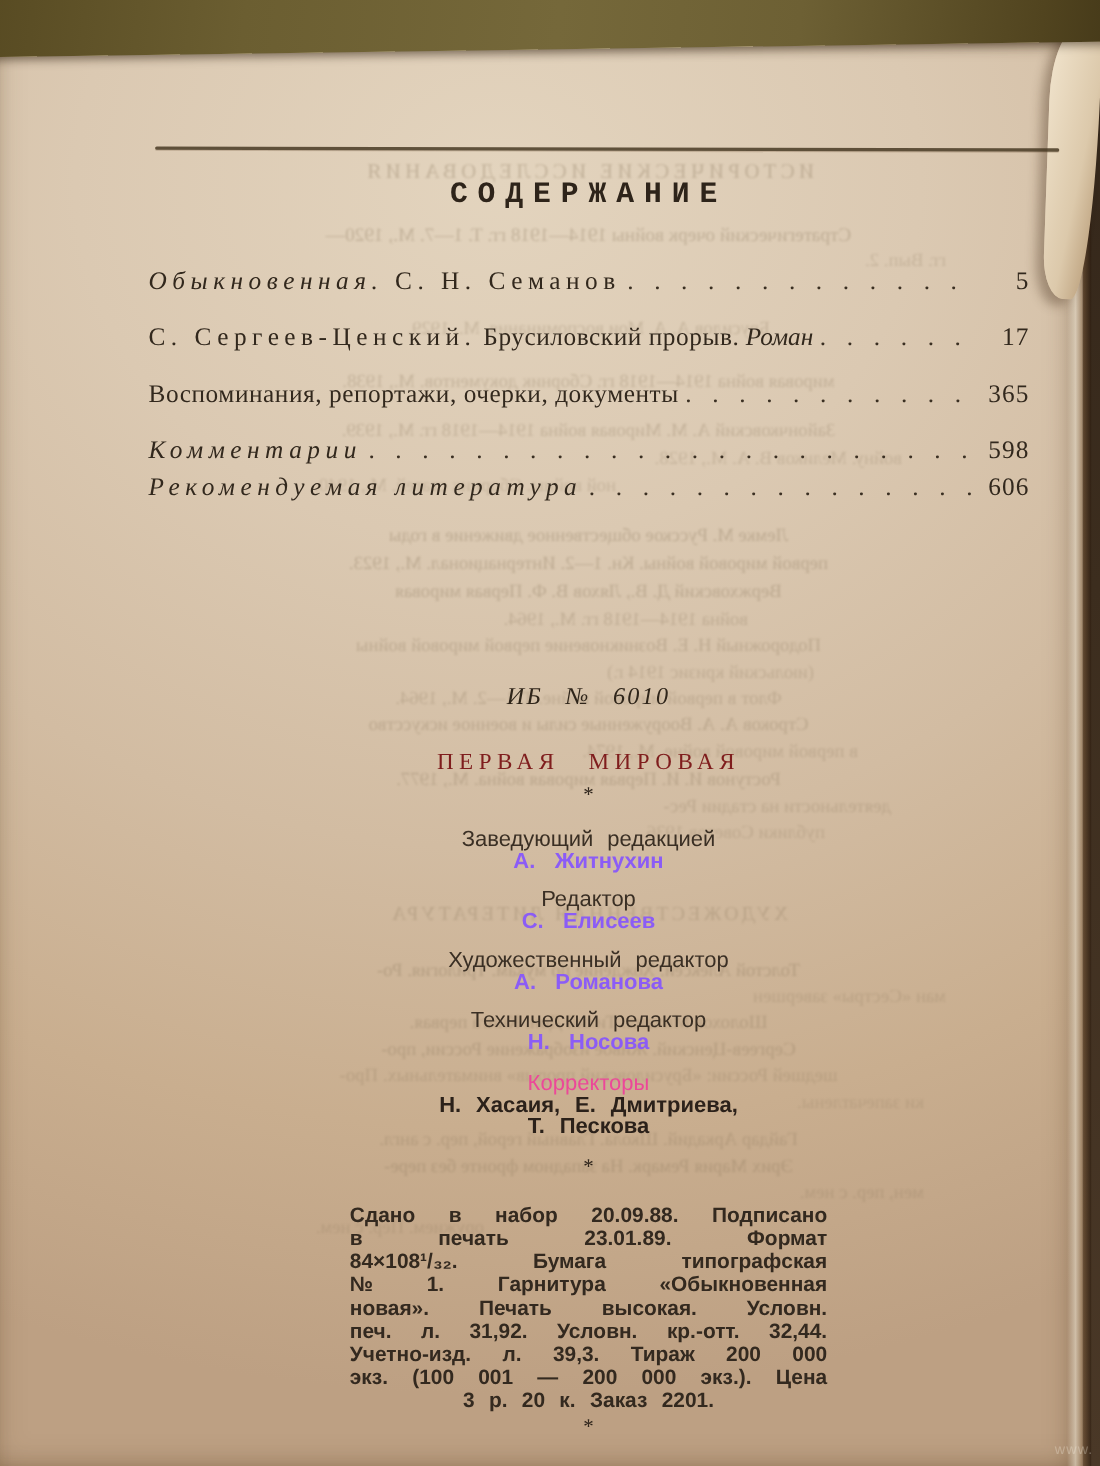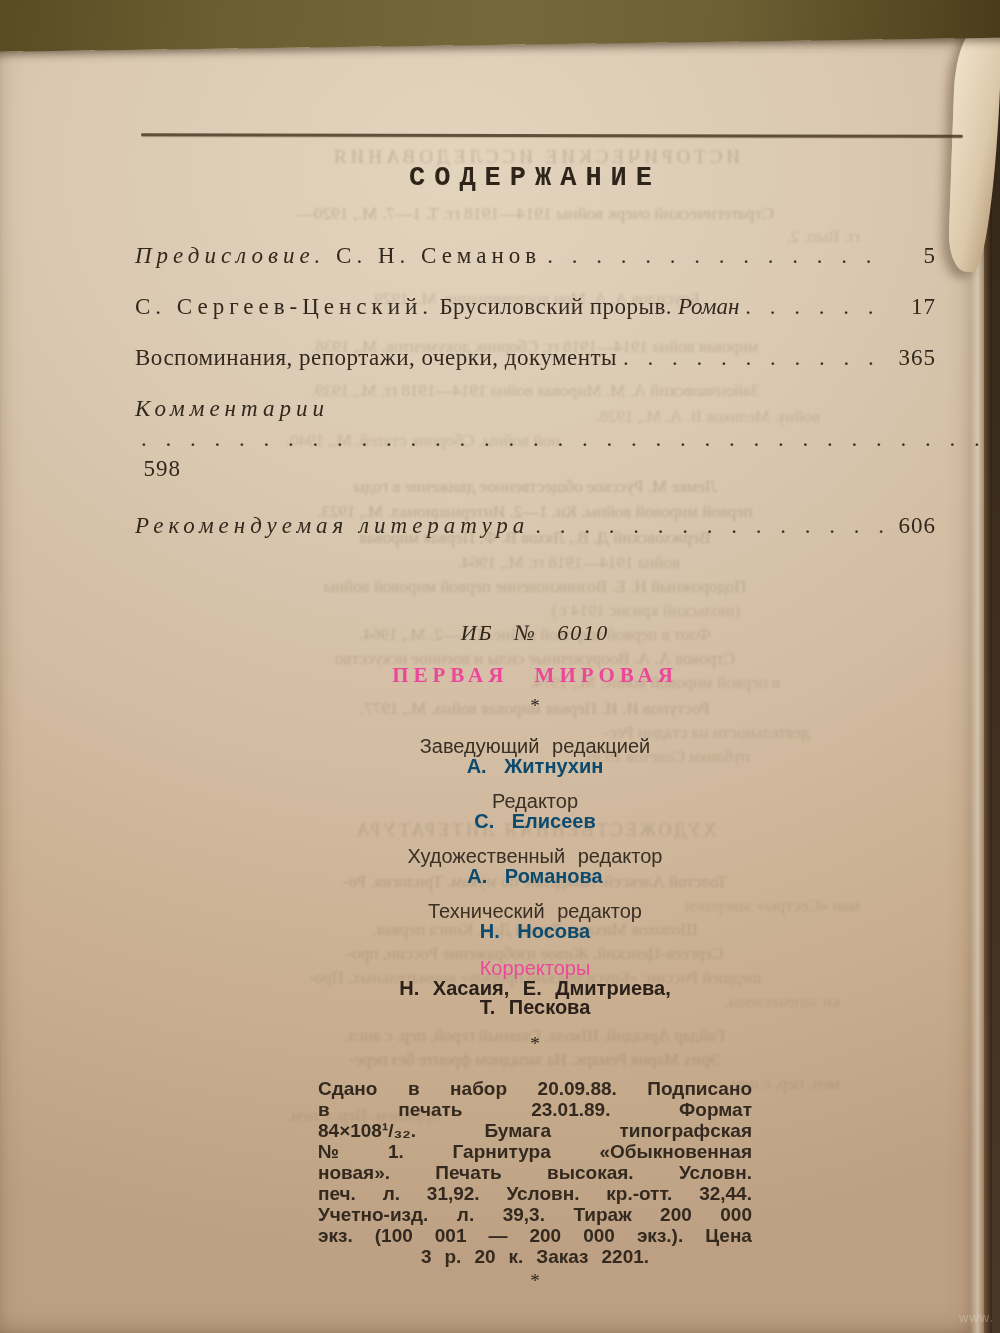--- a/index.html
+++ b/index.html
@@ -50,36 +50,36 @@
     background:linear-gradient(90deg,#55432f 0%,#3f3222 18%,#4a3a28 55%,#3a2e1f 85%,#5a структурally 100%);
     background:#43351f;opacity:.82;transform:rotate(.12deg);border-radius:2px;
     box-shadow:0 1px 0 rgba(120,95,70,.35);
   }
   .heading{
     position:absolute;left:135px;top:163px;width:800px;margin:0;
     text-align:center;font-size:27px;font-weight:700;letter-spacing:9px;color:#2e241a;font-family:Liberation Mono, monospace;
   }
   #toc{position:absolute;left:135px;top:241px;width:801px;}
   .toc-row{display:flex;align-items:baseline;font-size:23px;line-height:30px;margin-bottom:21px;}
-  .toc-row:nth-child(4){margin-bottom:27px;flex-direction:column;}
+  .toc-row:nth-child(4){margin-bottom:4px;}
   .seg-italic-spaced{font-style:italic;letter-spacing:5px;}
   .seg-spaced{letter-spacing:5px;}
   .seg-italic{font-style:italic;}
   .seg-plain{letter-spacing:.5px;}
   .leader{flex:1;overflow:hidden;white-space:nowrap;text-align:right;word-spacing:13px;padding:0 10px 0 6px;color:#3a2f22;}
   .toc-num{min-width:46px;text-align:right;letter-spacing:1px;}
   
   #colophon{position:absolute;left:135px;top:622px;width:800px;text-align:center;}
   .ib{font-size:22px;line-height:22px;word-spacing:13px;letter-spacing:2px;color:#2f251a;font-style:italic;}
-  .series{margin-top:20px;font-size:21px;line-height:22px;font-weight:700;letter-spacing:5px;word-spacing:16px;color:#ec4899;}
+  .series{margin-top:37px;font-size:21px;line-height:22px;font-weight:400;letter-spacing:5px;word-spacing:16px;color:#7f1d1d;}
   .star{margin-top:10px;font-size:19px;line-height:20px;color:#2d231a;}
   .staff-wrap{margin-top:21px;font-family:"Liberation Sans","DejaVu Sans",sans-serif;}
   .staff-block{margin-bottom:16px;}
   .staff-role{font-size:20px;line-height:19.5px;word-spacing:7px;color:#3a2f24;}
-  .staff-name{font-size:20px;line-height:19.5px;font-weight:700;word-spacing:12px;color:#0c4a6e;}
+  .staff-name{font-size:20px;line-height:19.5px;font-weight:700;word-spacing:12px;color:#8b5cf6;}
   #proof{margin-top:18px;font-family:"Liberation Sans","DejaVu Sans",sans-serif;}
   .proof-role{font-size:20px;line-height:19.5px;word-spacing:6px;color:#ec4899;}
   .proof-line{font-size:20px;line-height:19.5px;font-weight:700;word-spacing:8px;color:#2b211a;}
   .star2{margin-top:16px;font-size:19px;line-height:20px;}
   #print{
     width:434px;margin:24px auto 0;text-align:left;
     font-family:"Liberation Sans","DejaVu Sans",sans-serif;
     font-size:19px;font-weight:700;color:#33291f;
   }
   .print-line{display:flex;justify-content:space-between;line-height:21px;}
@@ -132,21 +132,21 @@
     <span class="ghost" style="top: 1074px; opacity: 0.22; font-size: 17px; left: 620px; width: 220px; text-align: left;">мен, пер. с нем.</span>
     <span class="ghost" style="top: 1106px; opacity: 0.2; font-size: 17px; left: 140px; width: 300px; text-align: left;">оружием. Пер. с нем.</span>
   </div>
 
 <div id="content">
   <div class="rule"></div>
   <h1 class="heading">СОДЕРЖАНИЕ</h1>
 
   <div id="toc">
       <div class="toc-row">
-        <span class="toc-text"><span class="seg-italic-spaced">Предисловие.</span><span class="seg-spaced"> С. Н. Семанов</span></span>
+        <span class="toc-text"><span class="seg-italic-spaced">Обыкновенная.</span><span class="seg-spaced"> С. Н. Семанов</span></span>
         <span class="leader">. . . . . . . . . . . . . . . . . . . . . . . . . . . . . . . . . . . .</span>
         <span class="toc-num">5</span>
       </div>
       <div class="toc-row">
         <span class="toc-text"><span class="seg-spaced">С. Сергеев-Ценский.</span><span class="seg-plain"> Брусиловский прорыв.</span><span class="seg-italic"> Роман</span></span>
         <span class="leader">. . . . . . . . . . . . . . . . . . . . . . . . . . . . . . . . . . . .</span>
         <span class="toc-num">17</span>
       </div>
       <div class="toc-row">
         <span class="toc-text"><span class="seg-plain">Воспоминания, репортажи, очерки, документы</span></span>

